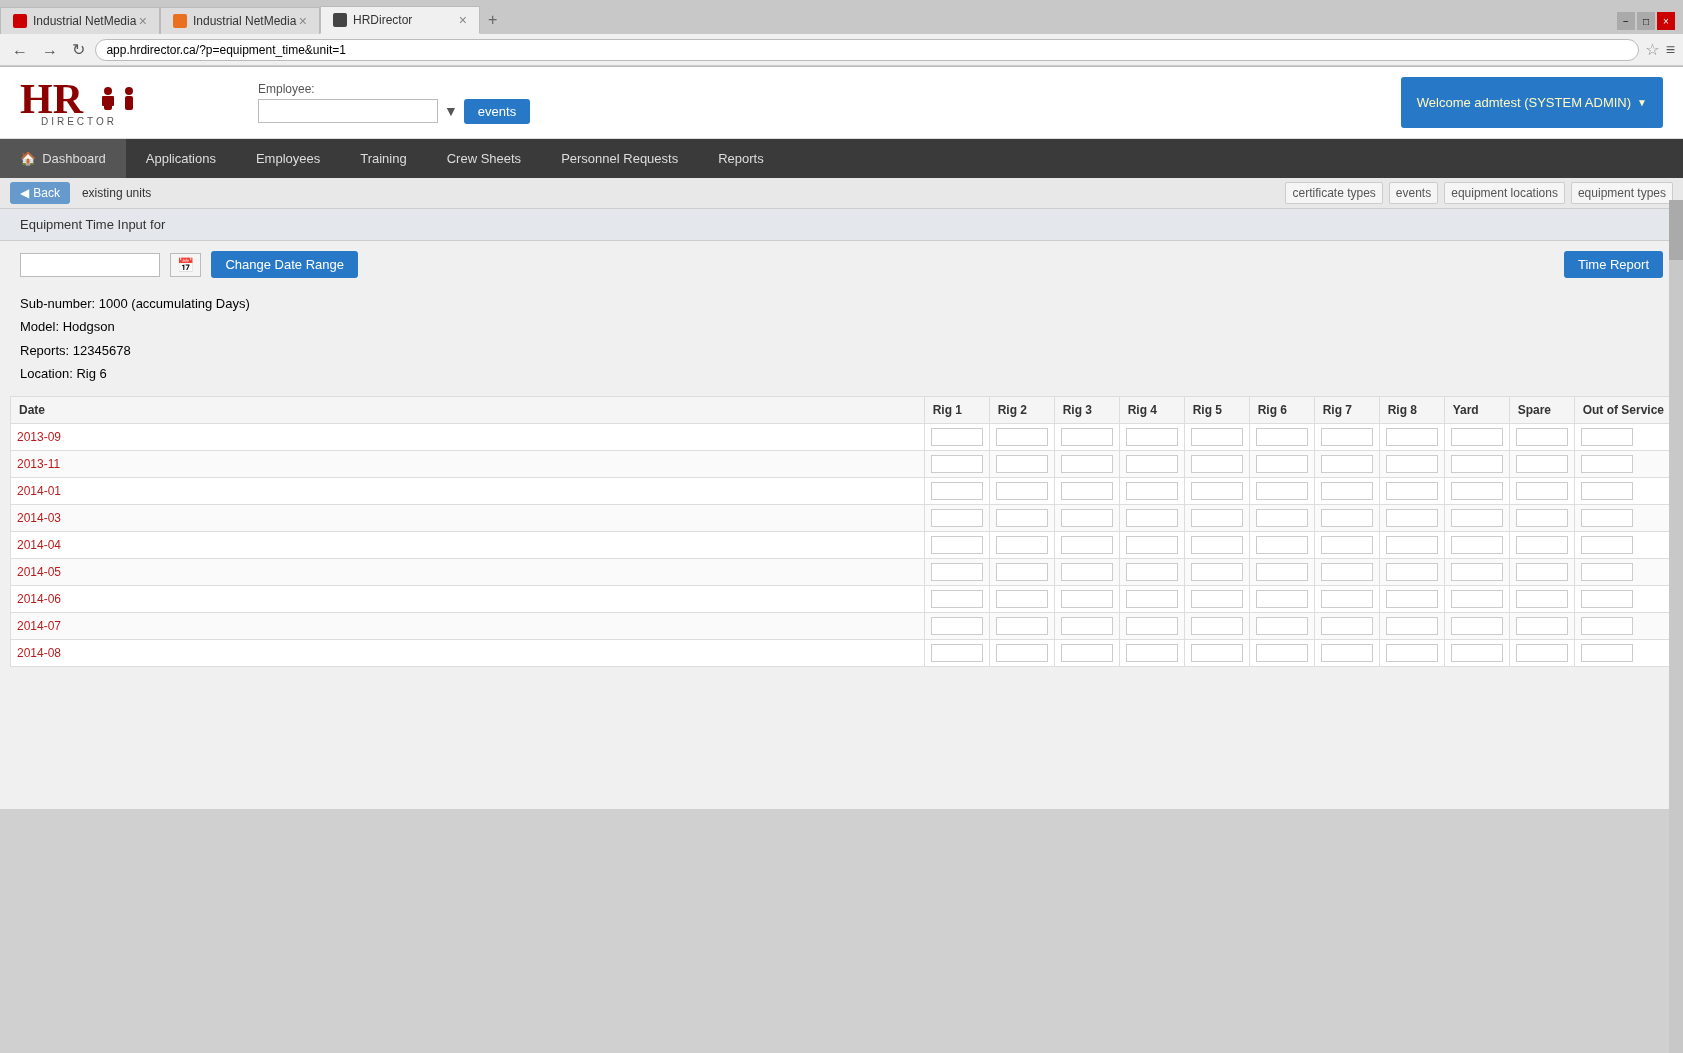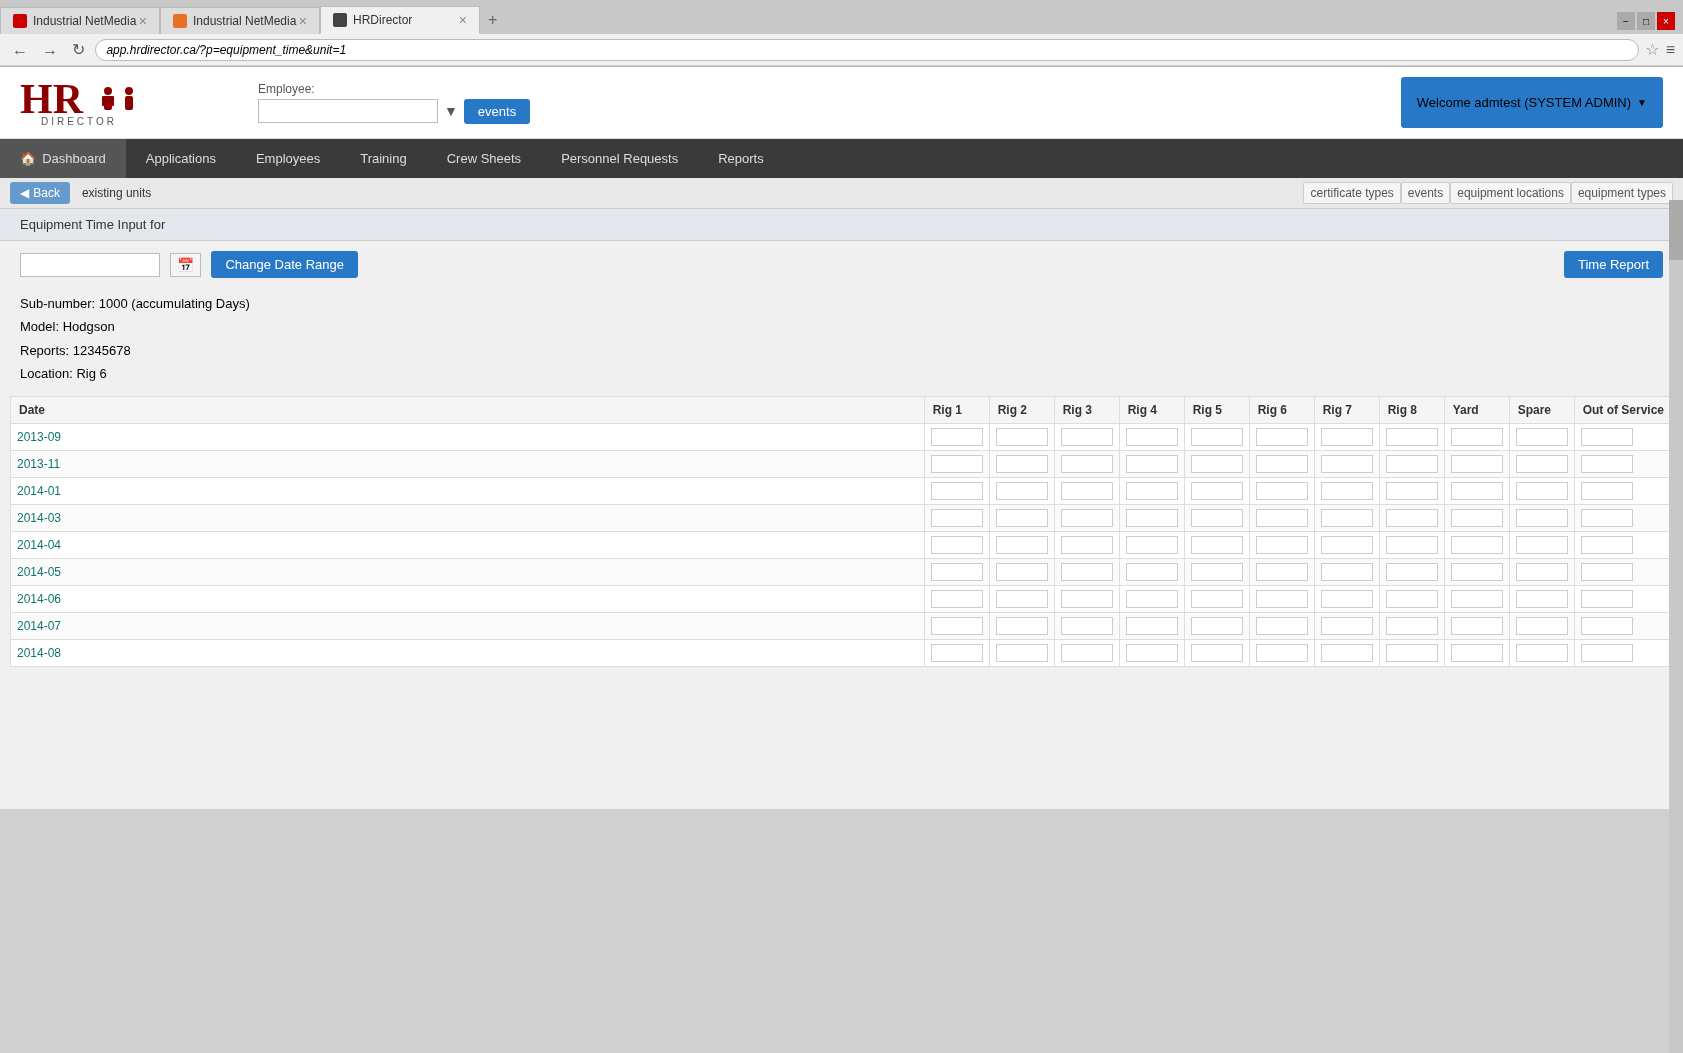--- a/index.html
+++ b/index.html
@@ -12,50 +12,50 @@
     .tab.active { background: #f0f0f0; border-bottom: 1px solid #f0f0f0; }
     .tab-favicon { width: 14px; height: 14px; margin-right: 6px; }
     .tab-favicon.red { background: #c00; border-radius: 2px; }
     .tab-favicon.orange { background: #e87020; border-radius: 2px; }
     .tab-favicon.dark { background: #444; border-radius: 2px; }
     .tab-close { margin-left: auto; color: #888; font-size: 14px; cursor: pointer; }
     .tab-new { padding: 5px 8px; font-size: 16px; color: #666; cursor: pointer; }
     .address-bar { display: flex; align-items: center; padding: 4px 8px; background: #f0f0f0; border-bottom: 1px solid #ccc; gap: 6px; }
     .nav-btn { background: none; border: none; font-size: 16px; color: #555; cursor: pointer; padding: 2px 4px; }
     .nav-btn:disabled { color: #bbb; }
-    .url-bar { flex: 1; border: 1px solid #bbb; border-radius: 12px; padding: 3px 10px; font-size: 12px; background: white; font-style: italic; }
+    .url-bar { flex: 1; border: 1px solid #bbb; border-radius: 12px; padding: 3px 10px; font-size: 12px; background: white; }
     .star-btn { color: #888; font-size: 16px; cursor: pointer; }
     .menu-btn { color: #555; font-size: 16px; cursor: pointer; }
     .win-btn { width: 18px; height: 18px; font-size: 10px; display: flex; align-items: center; justify-content: center; cursor: pointer; }
     .win-min { background: #aaa; }
     .win-max { background: #aaa; }
     .win-close { background: #c00; color: white; }
 
     
     .app-header { background: white; padding: 10px 20px; display: flex; align-items: center; border-bottom: 1px solid #ddd; }
     .logo { display: flex; flex-direction: column; align-items: center; margin-right: 40px; }
     .header-employee { display: flex; flex-direction: column; margin-left: 80px; }
     .header-employee label { font-size: 12px; color: #555; margin-bottom: 3px; }
     .header-employee-row { display: flex; gap: 6px; align-items: center; }
     .employee-select { width: 180px; border: 1px solid #bbb; padding: 4px 6px; font-size: 12px; }
     .select-btn-small { background: none; border: none; cursor: pointer; color: #555; font-size: 14px; }
     .select-button { background: #2878c8; color: white; border: none; padding: 5px 14px; font-size: 13px; cursor: pointer; border-radius: 3px; }
-    .welcome-btn { background: #2878c8; color: #000000; border: none; padding: 18px 16px; font-size: 13px; cursor: pointer; border-radius: 3px; margin-left: auto; display: flex; align-items: center; gap: 6px; }
+    .welcome-btn { background: #2878c8; color: #fef9c3; border: none; padding: 18px 16px; font-size: 13px; cursor: pointer; border-radius: 3px; margin-left: auto; display: flex; align-items: center; gap: 6px; }
     .welcome-btn .caret { font-size: 10px; }
 
     
     .main-nav { background: #3a3a3a; display: flex; align-items: stretch; }
     .nav-item { color: #ddd; padding: 12px 20px; cursor: pointer; font-size: 13px; display: flex; align-items: center; gap: 6px; }
     .nav-item.active { background: #555; }
 
     
     .sub-nav { background: #e8e8e8; border-bottom: 1px solid #ccc; display: flex; align-items: center; padding: 4px 10px; gap: 8px; }
     .back-btn { background: #6699cc; color: white; border: none; padding: 4px 10px; font-size: 12px; cursor: pointer; border-radius: 3px; display: flex; align-items: center; gap: 4px; }
     .sub-nav-link { color: #333; font-size: 12px; cursor: pointer; padding: 2px 4px; }
-    .sub-nav-right { margin-left: auto; display: flex; }
+    .sub-nav-right { margin-left: auto; display: flex; gap: 6px; }
     .sub-nav-right-link { color: #555; font-size: 12px; cursor: pointer; padding: 3px 6px; border: 1px solid #ccc; background: #f5f5f5; border-radius: 2px; }
 
     
     .content { background: #f0f0f0; min-height: 600px; }
     .content-header { background: #e4e8ec; padding: 8px 20px; border-bottom: 1px solid #ccc; font-size: 13px; color: #333; }
 
     .toolbar { display: flex; align-items: center; padding: 10px 20px; gap: 10px; }
     .date-input { border: 1px solid #bbb; padding: 4px 6px; font-size: 12px; width: 140px; background: white; }
     .cal-btn { background: none; border: 1px solid #bbb; padding: 3px 6px; cursor: pointer; font-size: 14px; background: #f5f5f5; }
     .change-date-btn { background: #2878c8; color: white; border: none; padding: 6px 14px; font-size: 13px; cursor: pointer; border-radius: 3px; }
@@ -63,21 +63,21 @@
 
     .unit-info { padding: 4px 20px 10px 20px; font-size: 13px; color: #333; line-height: 1.8; }
     .unit-info span { color: #000; }
 
     
     .table-container { padding: 0 10px 20px 10px; overflow-x: auto; }
     table { border-collapse: collapse; width: 100%; background: white; }
     table th { background: #f5f5f5; border: 1px solid #ddd; padding: 6px 8px; font-size: 12px; font-weight: bold; color: #333; text-align: left; white-space: nowrap; }
     table td { border: 1px solid #ddd; padding: 4px 6px; font-size: 12px; color: #333; }
     table tr:nth-child(even) { background: #fafafa; }
-    .date-col { font-size: 12px; color: #0f766e; white-space: nowrap; min-width: 60px; margin-left: 35px; }
+    .date-col { font-size: 12px; color: #b91c1c; white-space: nowrap; min-width: 60px; margin-left: 35px; }
     .input-cell { width: 60px; }
     .input-cell input { width: 52px; border: 1px solid #ccc; padding: 2px 4px; font-size: 11px; }
 
     
     .scrollbar { position: fixed; right: 0; top: 200px; width: 14px; bottom: 0; background: #c8c8c8; }
     .scrollbar-thumb { width: 14px; height: 60px; background: #aaa; position: absolute; top: 0; }
   </style>
 </head>
 <body>
 

